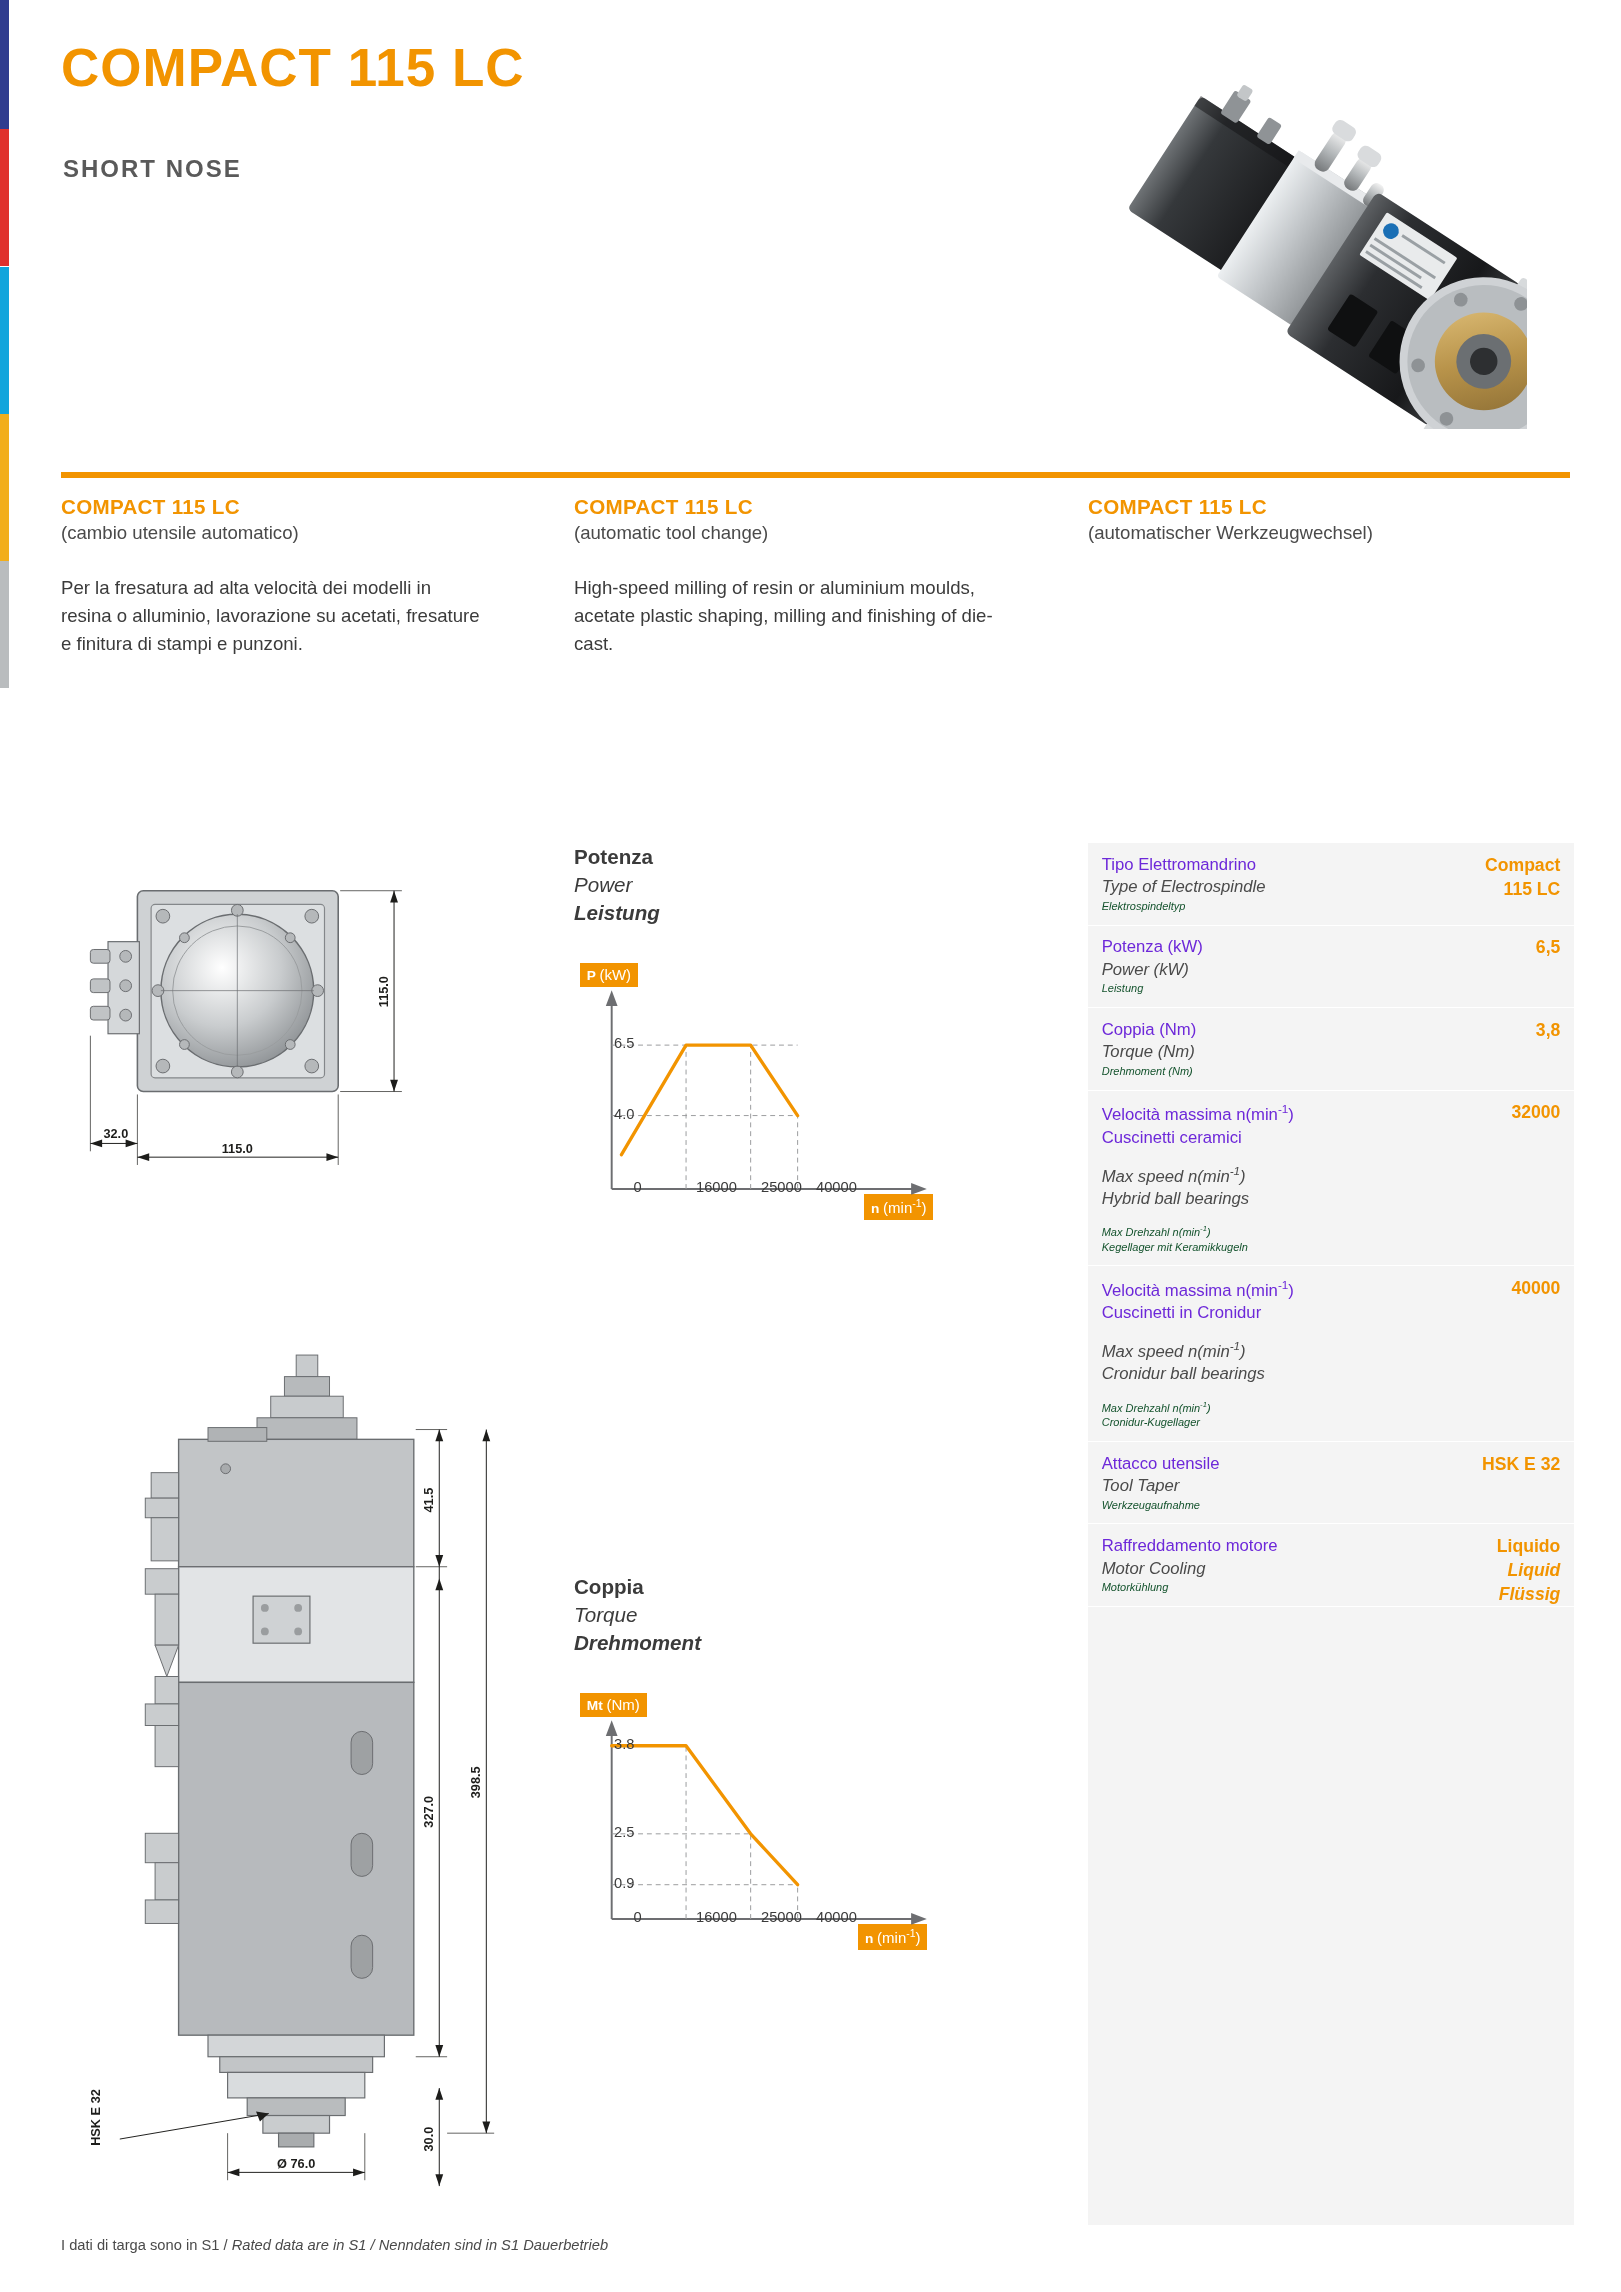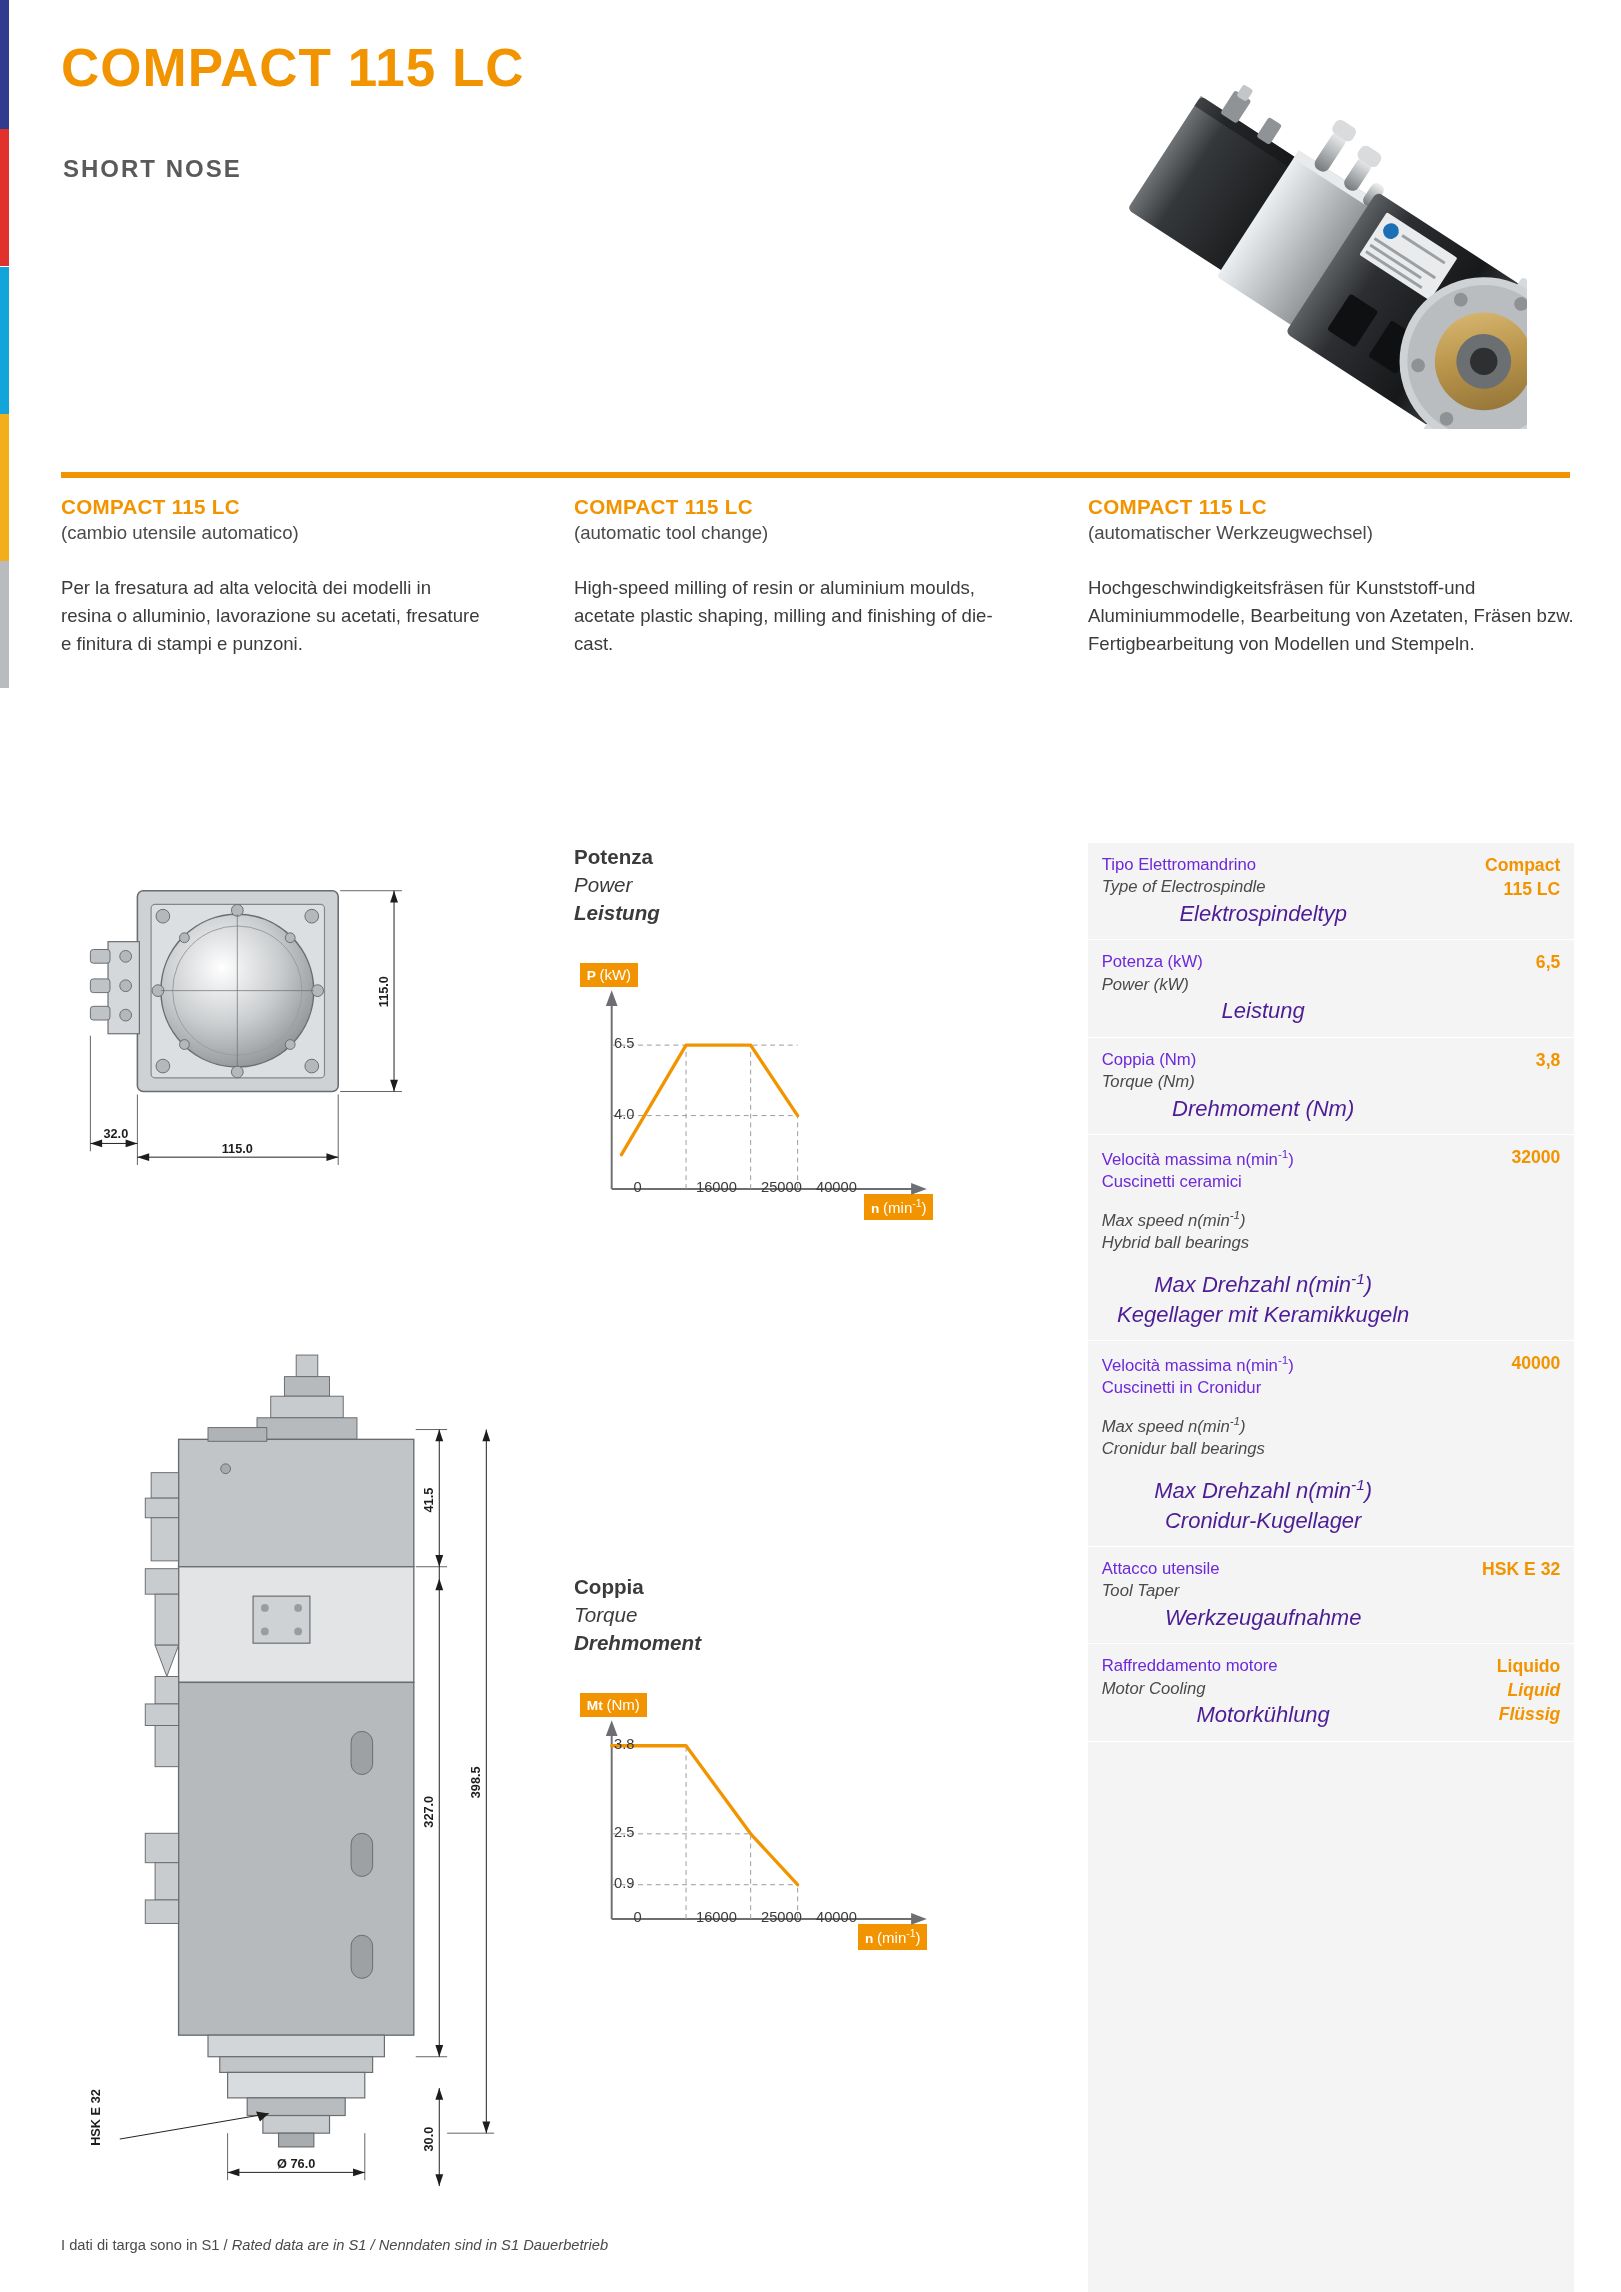--- a/index.html
+++ b/index.html
@@ -151,21 +151,21 @@
     position: relative;
     padding: 10.8px 13.7px 10.8px 13.7px;
     border-bottom: 1px solid #ffffff;
     min-height: 51px;
     box-sizing: border-box;
   }
   .spec-row:last-child { border-bottom: none; }
   .spec-names { width: 323px; }
   .spec-names .n1 { font-size: 16.7px; color: #6d28d9; line-height: 1.35; }
   .spec-names .n2 { font-size: 16.7px; color: #4a4a4a; font-style: italic; line-height: 1.35; }
-  .spec-names .n3 { font-size: 22px; color: #4c1d95; font-style: italic; line-height: 1.35; text-align: center; }
+  .spec-names .n3 { font-size: 11px; color: #14532d; font-style: italic; line-height: 1.35; }
   .spec-names .gap { height: 13.7px; }
   .spec-val {
     position: absolute;
     right: 13.7px;
     top: 10.8px;
     text-align: right;
     font-size: 17.6px;
     font-weight: bold;
     color: #f29400;
     line-height: 1.35;
@@ -293,21 +293,20 @@
 
   <div class="col col-2">
     <h3>COMPACT 115 LC</h3>
     <div class="sub">(automatic tool change)</div>
     <div class="body">High-speed milling of resin or aluminium moulds, acetate plastic shaping, milling and finishing of die-cast.</div>
   </div>
 
   <div class="col col-3">
     <h3>COMPACT 115 LC</h3>
     <div class="sub">(automatischer Werkzeugwechsel)</div>
-    <div class="body">Hochgeschwindigkeitsfräsen für Kunststoff-und Aluminiummodelle, Bearbeitung von Azetaten, Fräsen bzw. Fertigbearbeitung von Modellen und Stempeln.</div>
   </div>
 
   <div class="drawing draw-top">
     <svg width="431" height="412" viewBox="0 0 440 420">
       <defs>
         <radialGradient id="boreG" cx="40%" cy="35%" r="70%">
           <stop offset="0%" stop-color="#ffffff"></stop>
           <stop offset="55%" stop-color="#c9ccce"></stop>
           <stop offset="100%" stop-color="#8e9295"></stop>
         </radialGradient>

